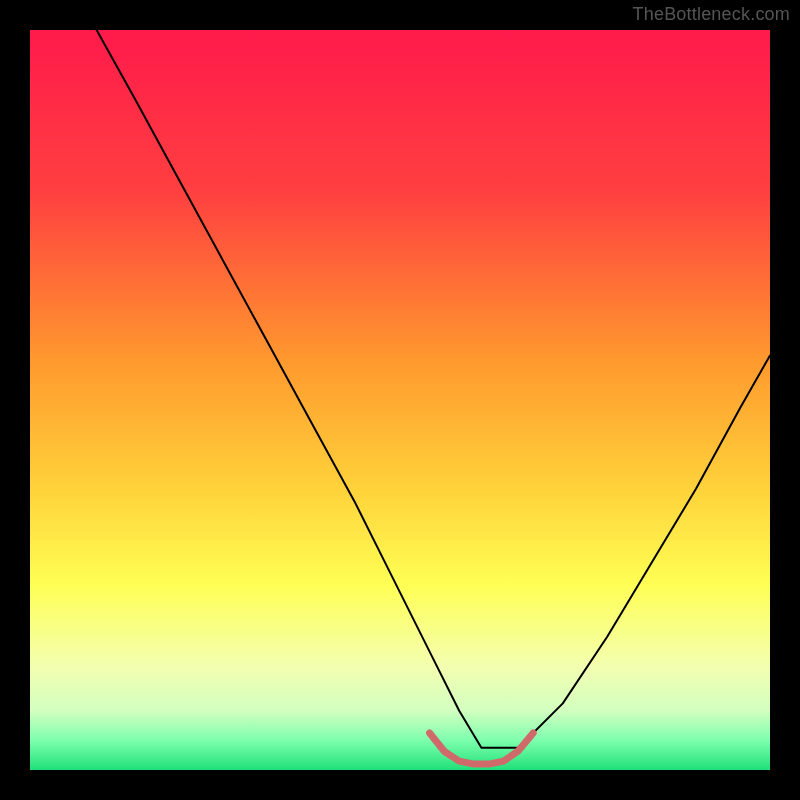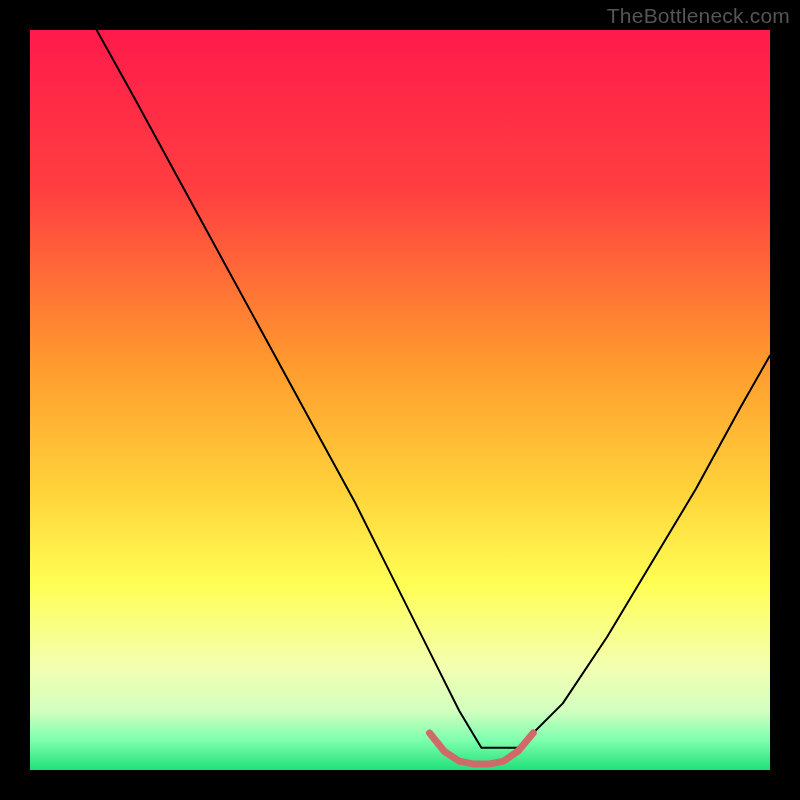--- a/index.html
+++ b/index.html
@@ -14,21 +14,21 @@
   .stage {
     position: relative;
     width: 800px;
     height: 800px;
   }
   .watermark {
     position: absolute;
     top: 4px;
     right: 10px;
     color: #555;
-    font-size: 21px;
+    font-size: 18px;
     font-weight: 500;
     z-index: 10;
     letter-spacing: 0.2px;
   }
   svg {
     display: block;
   }
 </style>
 </head>
 <body>

